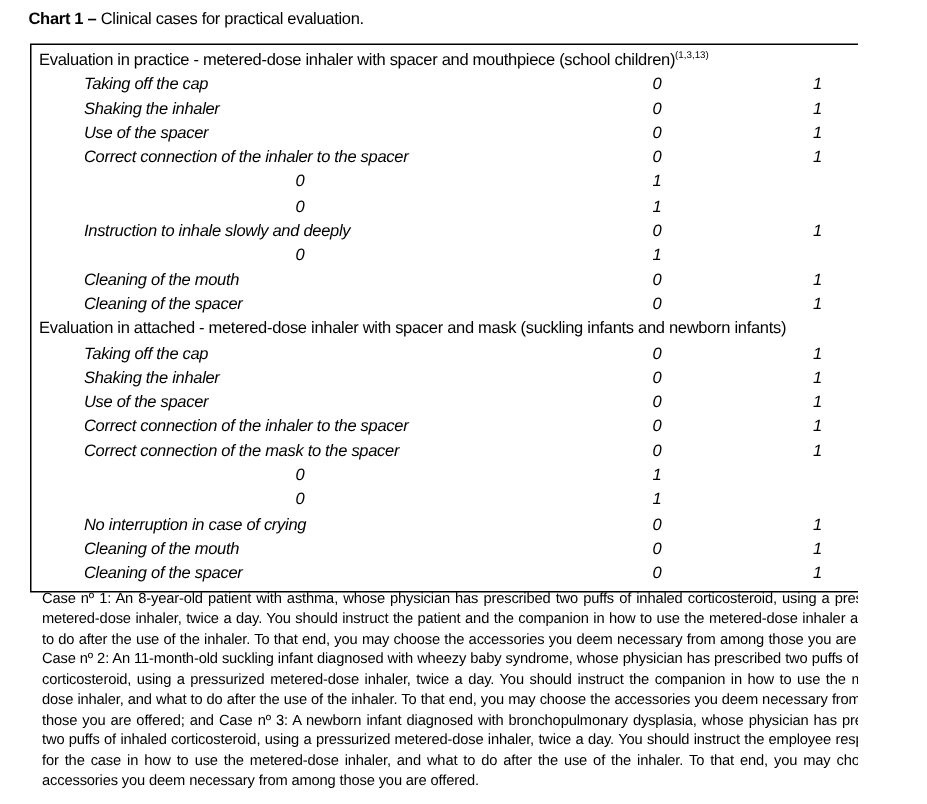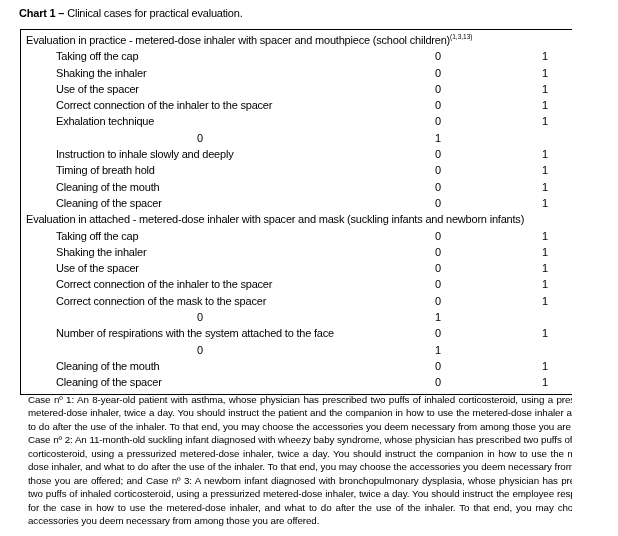--- a/index.html
+++ b/index.html
@@ -33,20 +33,21 @@
     border: 1.5px solid #000000;
     padding: 2px 0 3px 0;
   }
   .row {
     display: grid;
     grid-template-columns: 1fr 118px 96px;
     align-items: baseline;
     line-height: 16.3px;
     font-size: 11px;
     letter-spacing: -0.2px;
+    font-style: italic;
   }
   .sec-header {
     line-height: 16.3px;
     font-size: 11px;
     letter-spacing: -0.2px;
     padding-left: 5px;
     white-space: nowrap;
   }
   .sec-header sup {
     font-size: 6.5px;
@@ -99,35 +100,33 @@
         <span class="lbl">Use of the spacer</span>
         <span class="cell">0</span>
         <span class="cell">1</span>
       </div>
     <div class="row">
         <span class="lbl">Correct connection of the inhaler to the spacer</span>
         <span class="cell">0</span>
         <span class="cell">1</span>
       </div>
     <div class="row">
-        <span class="lbl">Exhalation technique</span>
         <span class="cell">0</span>
         <span class="cell">1</span>
       </div>
     <div class="row">
         <span class="cell">0</span>
         <span class="cell">1</span>
       </div>
     <div class="row">
         <span class="lbl">Instruction to inhale slowly and deeply</span>
         <span class="cell">0</span>
         <span class="cell">1</span>
       </div>
     <div class="row">
-        <span class="lbl">Timing of breath hold</span>
         <span class="cell">0</span>
         <span class="cell">1</span>
       </div>
     <div class="row">
         <span class="lbl">Cleaning of the mouth</span>
         <span class="cell">0</span>
         <span class="cell">1</span>
       </div>
     <div class="row">
         <span class="lbl">Cleaning of the spacer</span>
@@ -160,25 +159,25 @@
     <div class="row">
         <span class="lbl">Correct connection of the mask to the spacer</span>
         <span class="cell">0</span>
         <span class="cell">1</span>
       </div>
     <div class="row">
         <span class="cell">0</span>
         <span class="cell">1</span>
       </div>
     <div class="row">
-        <span class="lbl">Number of respirations with the system attached to the face</span>
         <span class="cell">0</span>
         <span class="cell">1</span>
       </div>
     <div class="row">
+        <span class="lbl">No interruption in case of crying</span>
         <span class="cell">0</span>
         <span class="cell">1</span>
       </div>
     <div class="row">
         <span class="lbl">Cleaning of the mouth</span>
         <span class="cell">0</span>
         <span class="cell">1</span>
       </div>
     <div class="row">
         <span class="lbl">Cleaning of the spacer</span>

